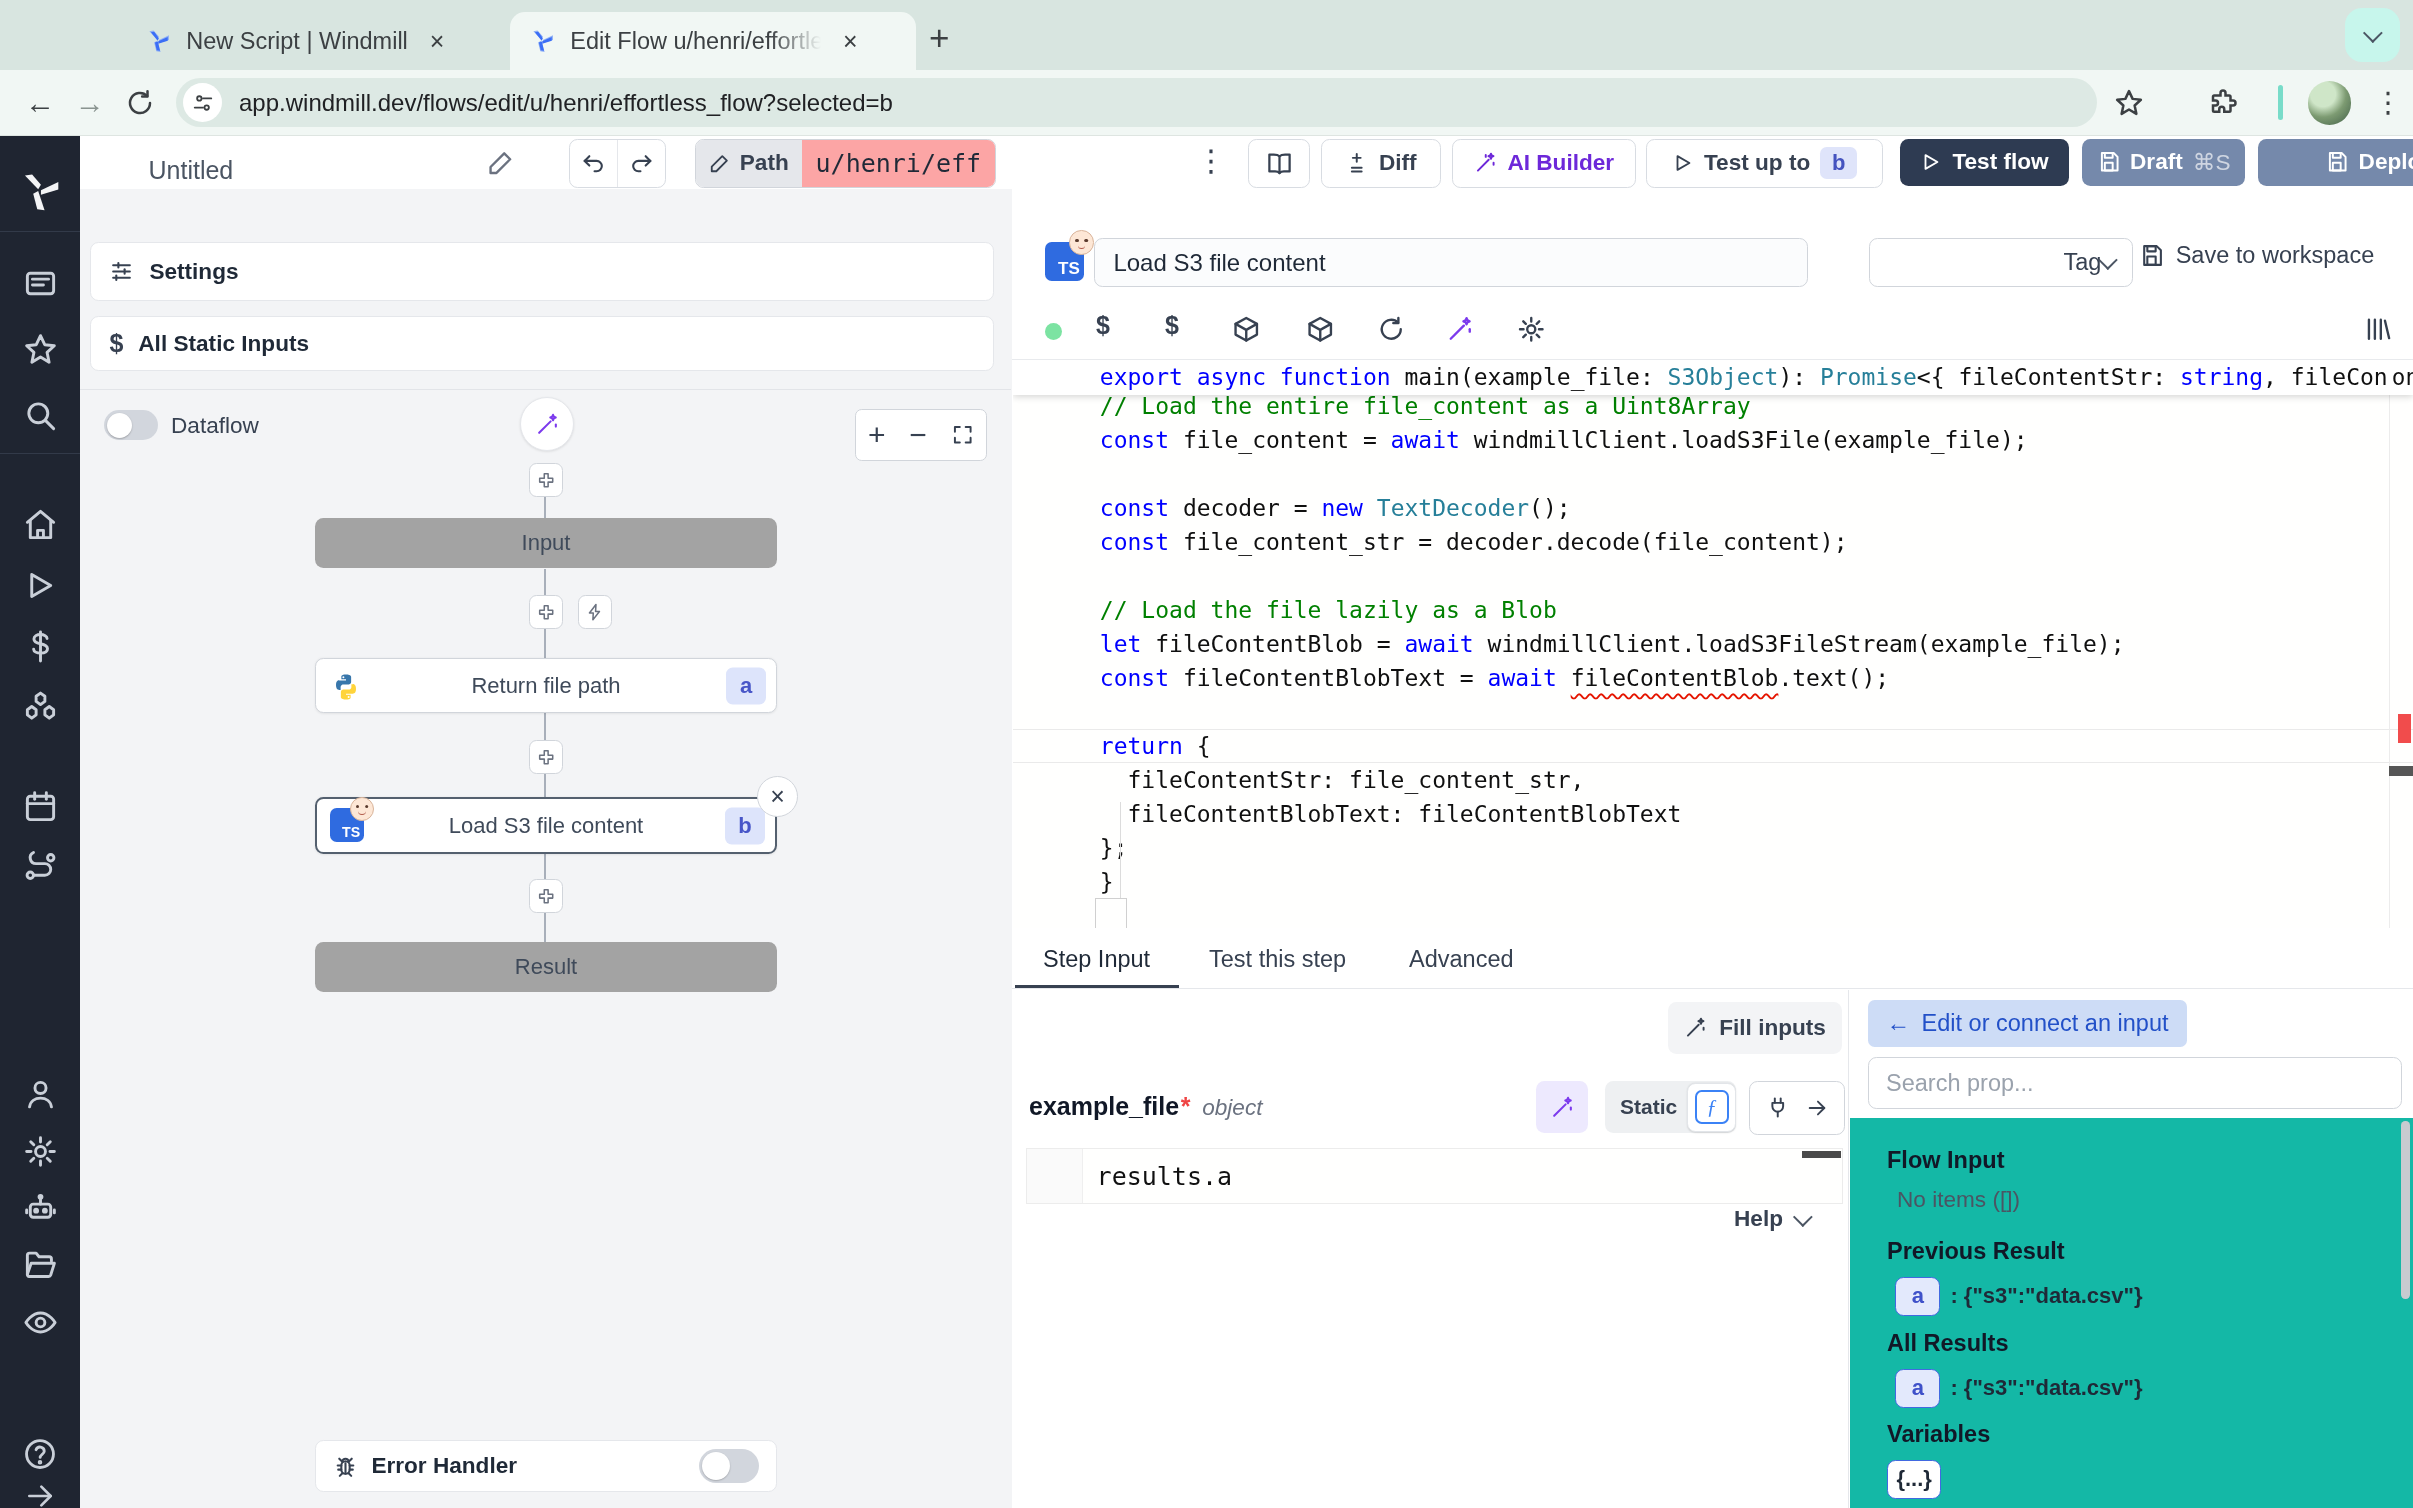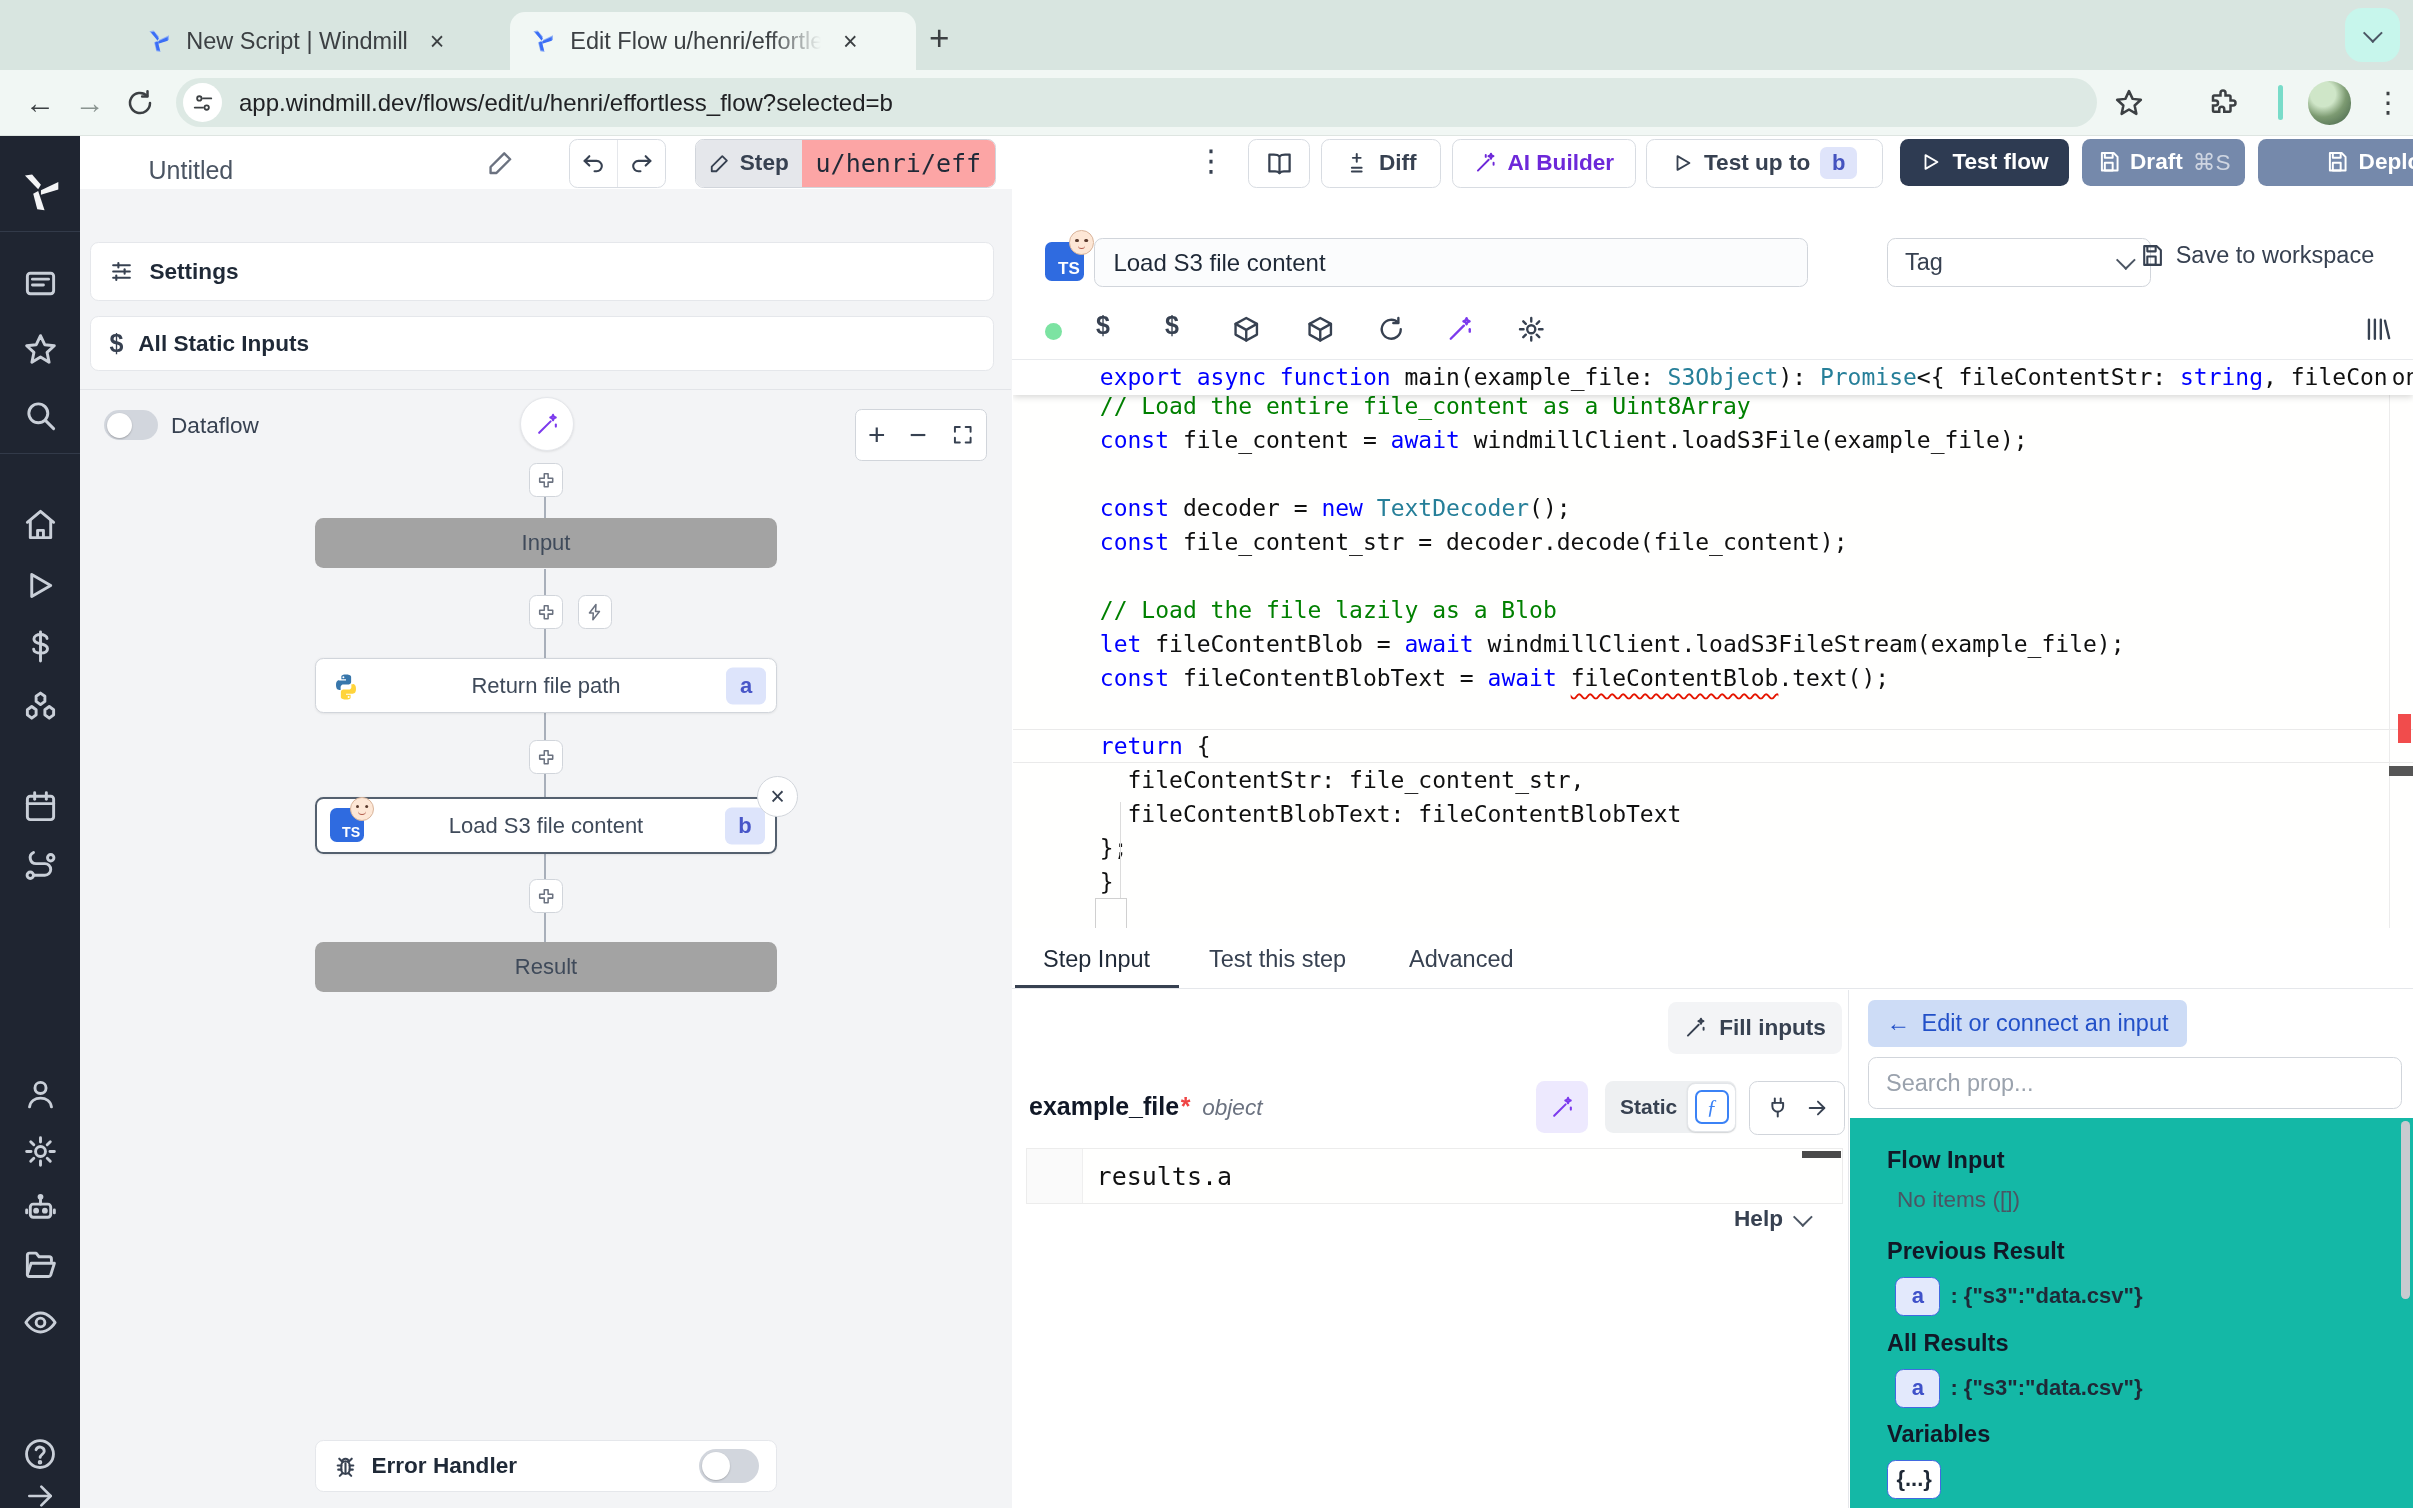--- a/index.html
+++ b/index.html
@@ -291,21 +291,21 @@
             <path d="M16 5l4.5 4.5L16 14"></path>
             <path d="M20.5 9.5H9a5 5 0 0 0 0 10h2"></path>
           </svg>
         </div>
     </div>
     <div class="abs chip" style="left:615px;top:2.5px;">
       <div class="chipL">
           <svg class="ic" width="22" height="22" viewBox="0 0 24 24">
             <path d="M14.5 4.5 19.5 9.5 8 21H3v-5z"></path>
           </svg>
-          <span>Step</span>
+          <span>Path</span>
         </div>
       <div class="chipR">u/henri/eff</div>
     </div>
     <div class="abs" style="left:1116px;top:6.7px;font-size:30px;color:#374151;">⋮</div>
     <div class="hbtn" style="left:1168px;width:60px;">
         <svg class="ic" width="27" height="27" viewBox="0 0 24 24">
           <path d="M12 5.5C10.8 4.3 9 4 7 4H3v15h5c2 0 3.2.4 4 1.5.8-1.1 2-1.5 4-1.5h5V4h-4c-2 0-3.8.3-5 1.5z"></path>
           <line x1="12" y1="5.5" x2="12" y2="20.5"></line>
         </svg>
       </div>
@@ -476,21 +476,21 @@
 
   <section class="abs rightpanel">
 
     <div class="tsicon abs" style="left:33px;top:53px;">
         <span>TS</span>
         <div class="babyface"></div>
       </div>
     <div class="nameinput" style="left:82px;top:49px;width:675px;height:47px;">
         <span>Load S3 file content</span>
       </div>
-    <div class="select" style="left:875px;top:49px;width:228px;height:47px;">
+    <div class="select" style="left:857px;top:49px;width:228px;height:47px;justify-content:flex-end;">
         <span>Tag</span>
         <span class="chev"></span>
       </div>
     <div class="abs" style="left:1127px;top:53px;display:flex;align-items:center;gap:11.7px;font-size:23.5px;color:#374151;">
       <svg class="ic" width="25" height="25" viewBox="0 0 24 24">
           <path d="M5 3h12l4 4v14H5z"></path>
           <rect x="8" y="3" width="8" height="5"></rect>
           <rect x="8" y="13" width="8" height="8"></rect>
         </svg>
       <span>Save to workspace</span>

